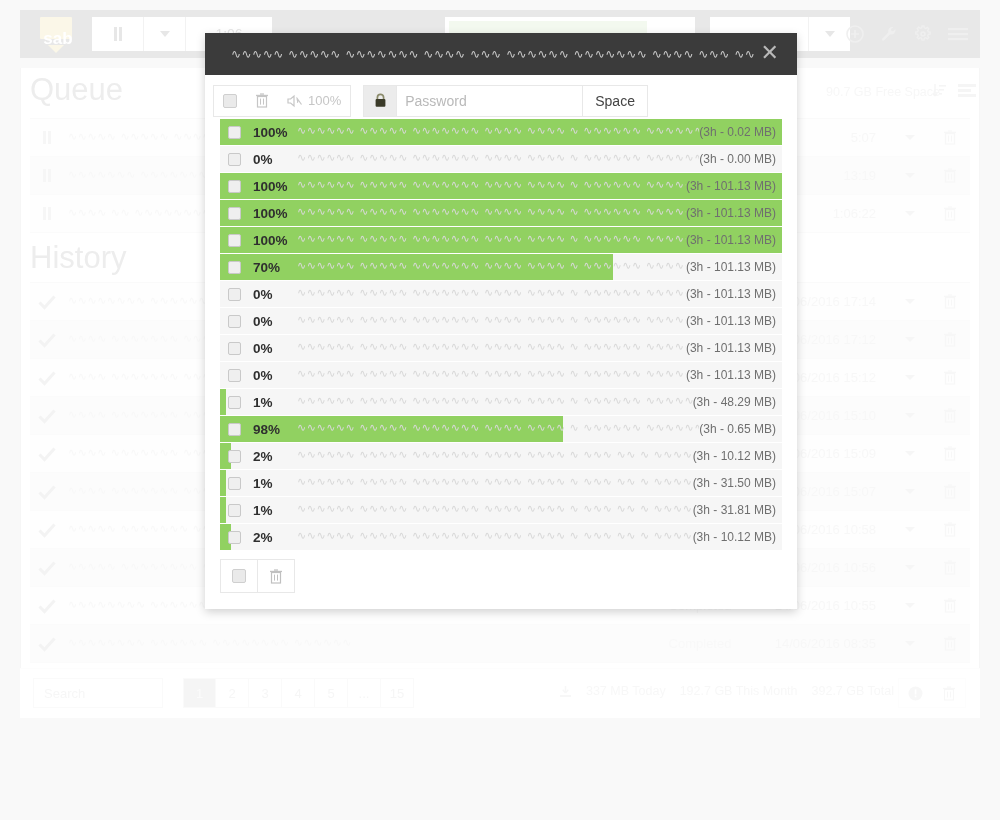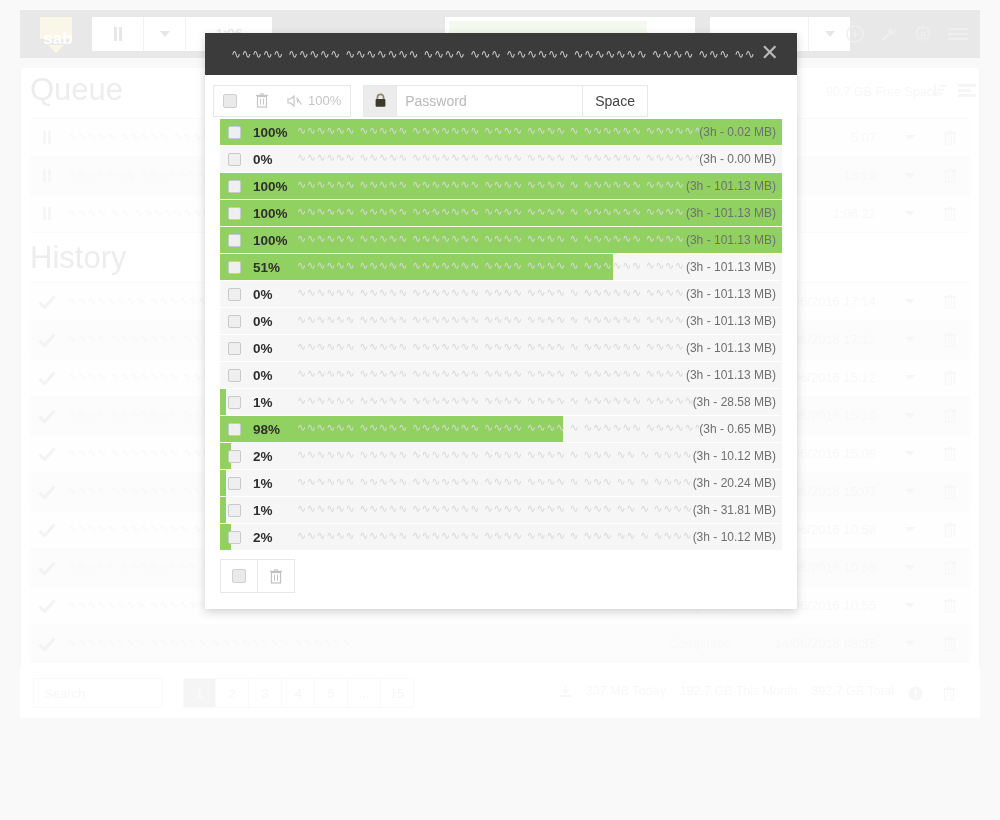--- a/index.html
+++ b/index.html
@@ -948,21 +948,21 @@
             <span class="file-check"></span>
             <span class="file-pct">100%</span>
             <span class="file-name"><span class="squig squig-mod">∿∿∿∿∿∿ ∿∿∿∿∿ ∿∿∿∿∿∿∿ ∿∿∿∿ ∿∿∿∿ ∿   ∿∿∿∿∿∿ ∿∿∿∿∿∿ ∿∿ ∿ ∿∿∿∿ ∿∿∿∿∿∿ ∿∿∿∿</span></span>
             <span class="file-size">(3h - 101.13 MB)</span>
           </div>
         </div>
         <div class="file-row">
           <div class="file-fill" style="width:70%;background:#91d161;"></div>
           <div class="file-inner">
             <span class="file-check"></span>
-            <span class="file-pct">51%</span>
+            <span class="file-pct">70%</span>
             <span class="file-name"><span class="squig squig-mod">∿∿∿∿∿∿ ∿∿∿∿∿ ∿∿∿∿∿∿∿ ∿∿∿∿ ∿∿∿∿ ∿   ∿∿∿∿∿∿ ∿∿∿∿∿∿ ∿∿ ∿ ∿∿∿∿ ∿∿∿∿∿∿ ∿∿∿∿</span></span>
             <span class="file-size">(3h - 101.13 MB)</span>
           </div>
         </div>
         <div class="file-row">
           <div class="file-fill" style="width:0%;background:#91d161;"></div>
           <div class="file-inner">
             <span class="file-check"></span>
             <span class="file-pct">0%</span>
             <span class="file-name"><span class="squig squig-mod">∿∿∿∿∿∿ ∿∿∿∿∿ ∿∿∿∿∿∿∿ ∿∿∿∿ ∿∿∿∿ ∿   ∿∿∿∿∿∿ ∿∿∿∿∿∿ ∿∿ ∿ ∿∿∿∿ ∿∿∿∿∿∿ ∿∿∿∿</span></span>
@@ -995,21 +995,21 @@
             <span class="file-name"><span class="squig squig-mod">∿∿∿∿∿∿ ∿∿∿∿∿ ∿∿∿∿∿∿∿ ∿∿∿∿ ∿∿∿∿ ∿   ∿∿∿∿∿∿ ∿∿∿∿∿∿ ∿∿ ∿ ∿∿∿∿ ∿∿∿∿∿∿ ∿∿∿∿</span></span>
             <span class="file-size">(3h - 101.13 MB)</span>
           </div>
         </div>
         <div class="file-row">
           <div class="file-fill" style="width:1%;background:#91d161;"></div>
           <div class="file-inner">
             <span class="file-check"></span>
             <span class="file-pct">1%</span>
             <span class="file-name"><span class="squig squig-mod">∿∿∿∿∿∿ ∿∿∿∿∿ ∿∿∿∿∿∿∿ ∿∿∿∿ ∿∿∿∿ ∿   ∿∿∿∿∿∿ ∿∿∿∿∿∿ ∿∿ ∿ ∿∿∿∿ ∿∿∿∿∿∿ ∿∿∿∿</span></span>
-            <span class="file-size">(3h - 28.58 MB)</span>
+            <span class="file-size">(3h - 48.29 MB)</span>
           </div>
         </div>
         <div class="file-row">
           <div class="file-fill" style="width:61%;background:#91d161;"></div>
           <div class="file-inner">
             <span class="file-check"></span>
             <span class="file-pct">98%</span>
             <span class="file-name"><span class="squig squig-mod">∿∿∿∿∿∿ ∿∿∿∿∿ ∿∿∿∿∿∿∿ ∿∿∿∿ ∿∿∿∿ ∿   ∿∿∿∿∿∿ ∿∿∿∿∿∿ ∿∿ ∿ ∿∿∿∿ ∿∿∿∿∿∿ ∿∿∿</span></span>
             <span class="file-size">(3h - 0.65 MB)</span>
           </div>
@@ -1022,21 +1022,21 @@
             <span class="file-name"><span class="squig squig-mod">∿∿∿∿∿∿ ∿∿∿∿∿ ∿∿∿∿∿∿∿ ∿∿∿∿ ∿∿∿∿ ∿   ∿∿∿ ∿∿ ∿ ∿∿∿∿ ∿∿∿∿∿∿ ∿∿∿∿∿∿ ∿∿∿∿∿</span></span>
             <span class="file-size">(3h - 10.12 MB)</span>
           </div>
         </div>
         <div class="file-row">
           <div class="file-fill" style="width:1%;background:#91d161;"></div>
           <div class="file-inner">
             <span class="file-check"></span>
             <span class="file-pct">1%</span>
             <span class="file-name"><span class="squig squig-mod">∿∿∿∿∿∿ ∿∿∿∿∿ ∿∿∿∿∿∿∿ ∿∿∿∿ ∿∿∿∿ ∿   ∿∿∿ ∿∿ ∿ ∿∿∿∿ ∿∿∿∿∿∿ ∿∿∿∿∿∿ ∿∿∿∿∿</span></span>
-            <span class="file-size">(3h - 20.24 MB)</span>
+            <span class="file-size">(3h - 31.50 MB)</span>
           </div>
         </div>
         <div class="file-row">
           <div class="file-fill" style="width:1%;background:#91d161;"></div>
           <div class="file-inner">
             <span class="file-check"></span>
             <span class="file-pct">1%</span>
             <span class="file-name"><span class="squig squig-mod">∿∿∿∿∿∿ ∿∿∿∿∿ ∿∿∿∿∿∿∿ ∿∿∿∿ ∿∿∿∿ ∿   ∿∿∿ ∿∿ ∿ ∿∿∿∿ ∿∿∿∿∿∿ ∿∿∿∿∿∿ ∿∿∿</span></span>
             <span class="file-size">(3h - 31.81 MB)</span>
           </div>

